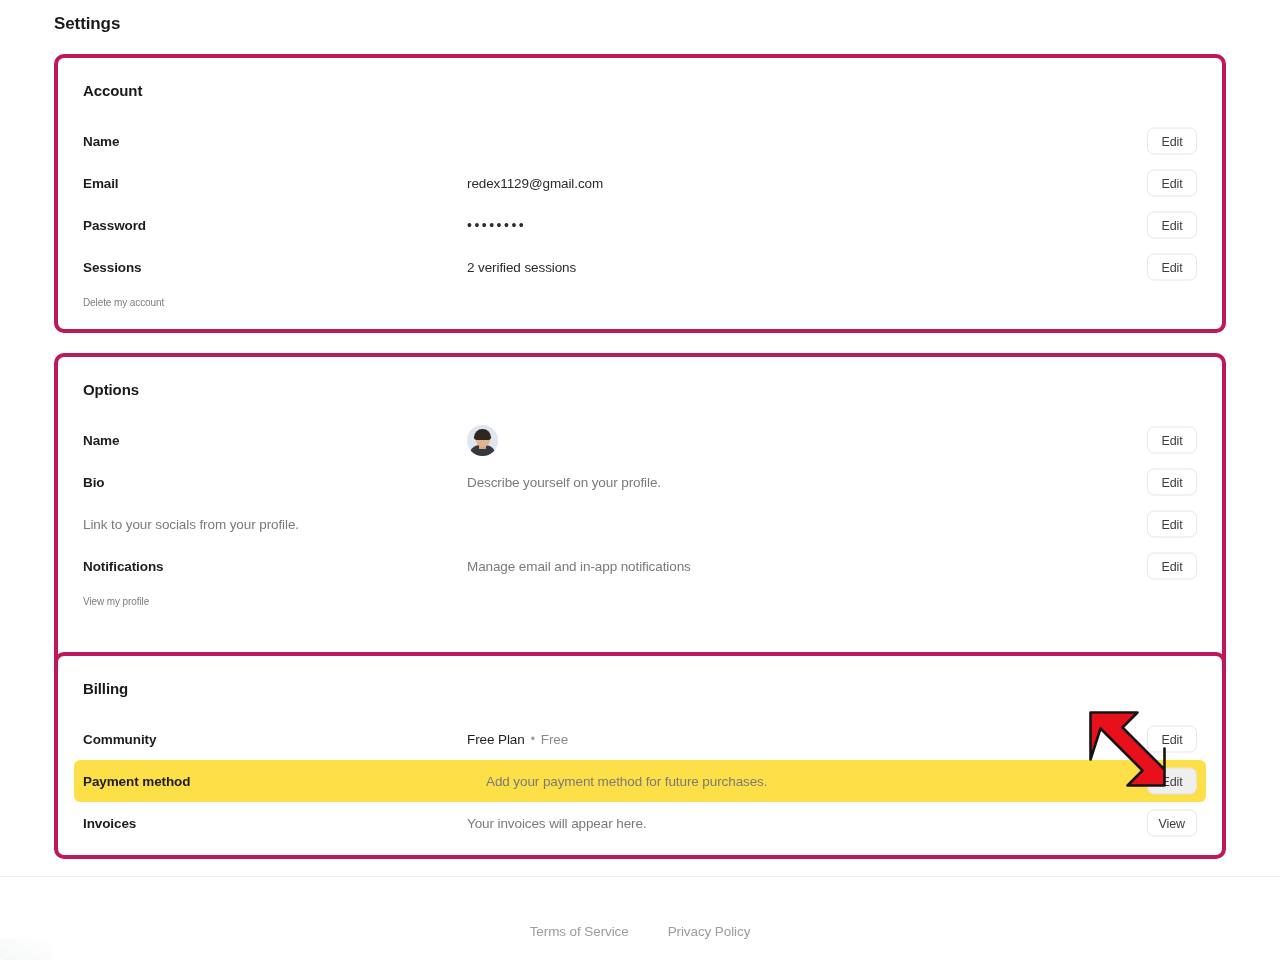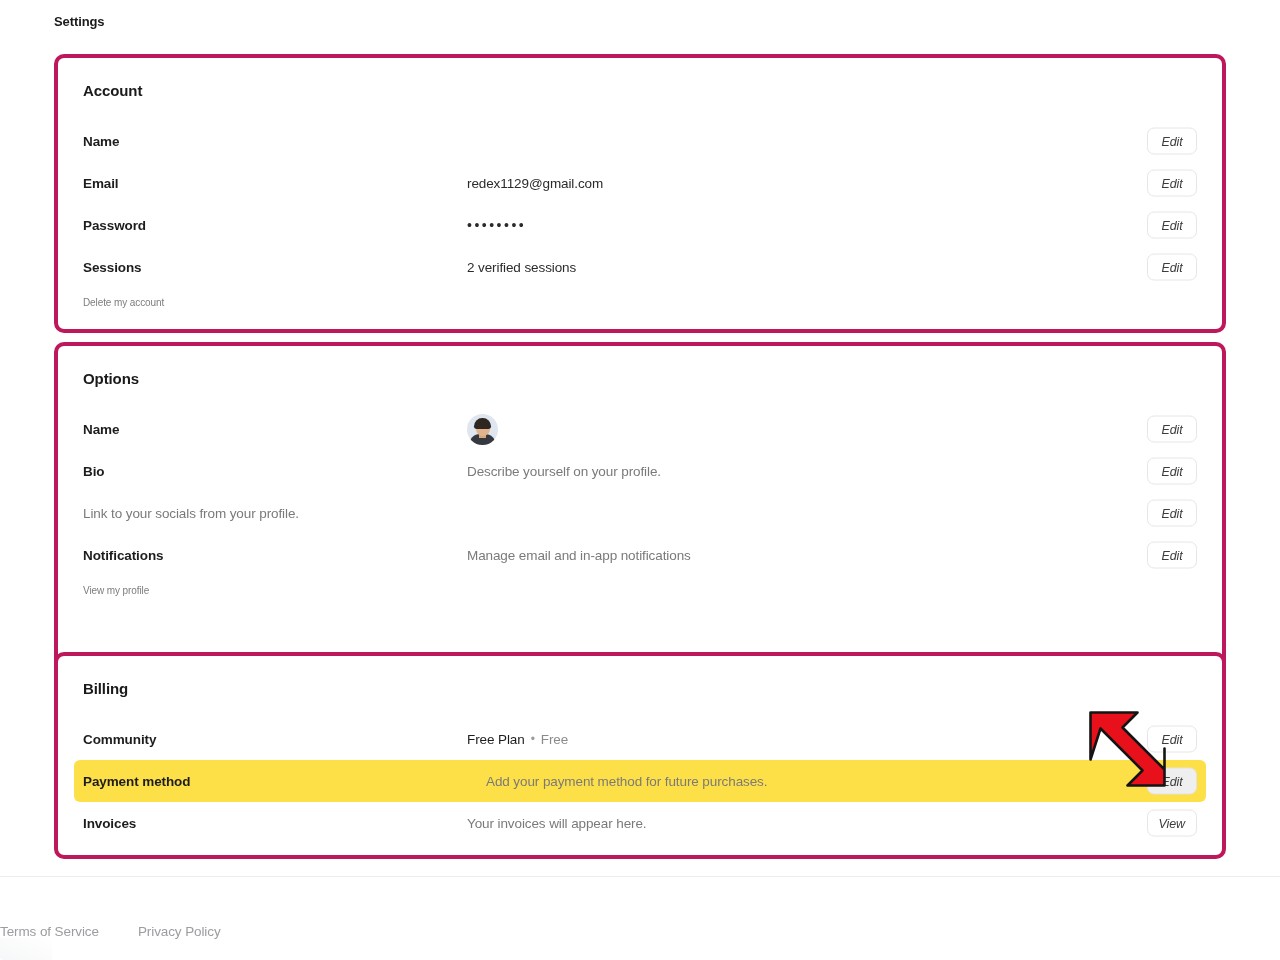--- a/index.html
+++ b/index.html
@@ -15,37 +15,37 @@
     width: 1280px;
     height: 960px;
     background: #ffffff;
   }
 
   
   .page-title {
     position: absolute;
     left: 54px;
     top: 14px;
-    font-size: 13px;
+    font-size: 17px;
     font-weight: 700;
     color: #1a1a1a;
     letter-spacing: -0.1px;
   }
 
   
   .card {
     position: absolute;
     left: 54px;
     width: 1172px;
     background: #ffffff;
     border: 4px solid #be185d;
     border-radius: 10px;
   }
   #card-account  { top: 54px;  height: 279px; }
-  #card-options  { top: 342px; height: 356px; }
+  #card-options  { top: 353px; height: 356px; }
   #card-billing  { top: 652px; height: 207px; }
 
   .card-title {
     position: absolute;
     left: 25px;
     top: 24px;
     font-size: 15px;
     font-weight: 700;
     color: #1a1a1a;
     letter-spacing: -0.1px;
@@ -140,21 +140,20 @@
     height: 27px;
     padding: 0 11px;
     font-size: 12.5px;
     font-family: "Liberation Sans", sans-serif;
     color: #3d3d3d;
     background: #ffffff;
     border: 1px solid #e6e6e6;
     border-radius: 7px;
     cursor: pointer;
     letter-spacing: -0.1px;
-    font-style: italic;
   }
   .btn.hovered { background: #efefef; border-color: #e2e2e2; }
 
   
   .card-link {
     position: absolute;
     left: 25px;
     font-size: 10px;
     color: #7d7d7d;
     text-underline-offset: 3px;
@@ -170,20 +169,21 @@
     left: 0; right: 0;
     top: 876px;
     height: 1px;
     background: #ececef;
   }
   .footer {
     position: absolute;
     left: 0; right: 0;
     top: 924px;
     display: flex;
+    justify-content: center;
     gap: 39px;
   }
   .footer a {
     font-size: 13.5px;
     color: #9c9ca1;
     text-decoration: none;
     letter-spacing: -0.1px;
     cursor: pointer;
   }
   .corner-smudge {

